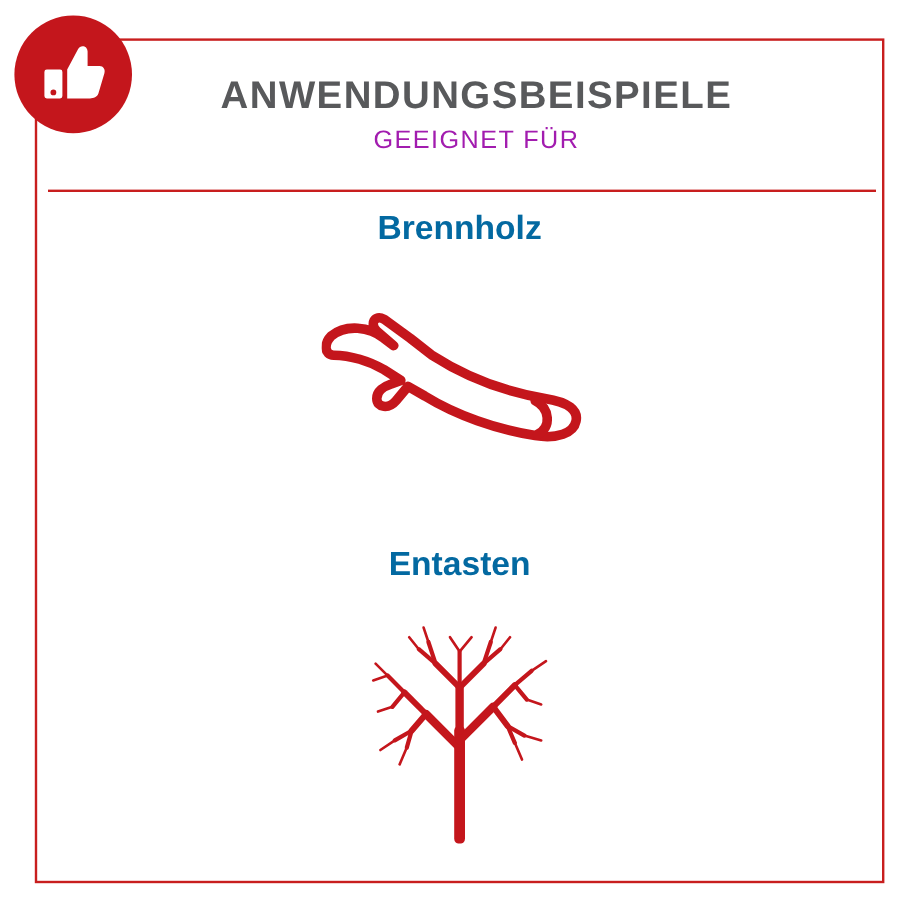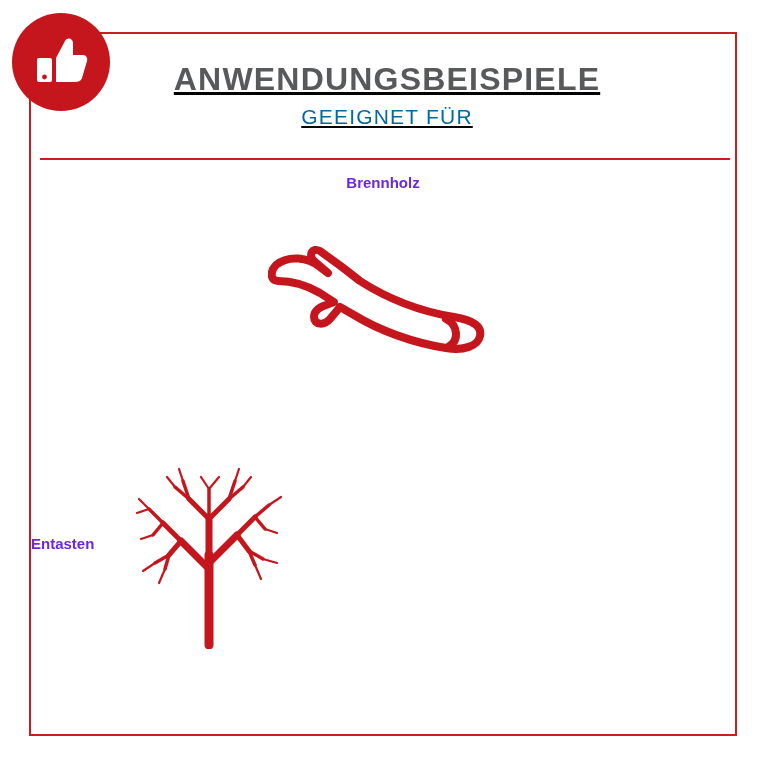--- a/index.html
+++ b/index.html
@@ -32,37 +32,36 @@
     border-radius: 50%;
     background: #c4161c;
     display: flex;
     align-items: center;
     justify-content: center;
     z-index: 5;
   }
   .badge svg { display: block; }
   .header {
     position: absolute;
-    left: 4px;
+    left: 14px;
     top: 28px;
     width: 100%;
     text-align: center;
-    text-decoration: underline;
   }
   .title {
     font-size: 32px;
     font-weight: bold;
     letter-spacing: 1.2px;
     color: #58595b;
     line-height: 1.1;
     margin: 0;
   }
   .subtitle {
     font-size: 21px;
-    color: #0369a1;
+    color: #a21caf;
     letter-spacing: 1.2px;
     margin: 8px 0 0 0;
   }
   .divider {
     position: absolute;
     left: 9px;
     top: 124px;
     width: 690px;
     height: 2px;
     background: #c81e1e;
@@ -74,39 +73,39 @@
     width: 100%;
     display: flex;
   }
   .item {
     flex: 1 1 50%;
     display: flex;
     flex-direction: column;
     align-items: center;
   }
   .item-label {
-    font-size: 15px;
+    font-size: 28px;
     font-weight: bold;
-    color: #6d28d9;
+    color: #0369a1;
     margin-bottom: 22px;
   }
   .icon-box {
     width: 230px;
     height: 180px;
     display: flex;
     align-items: center;
     justify-content: center;
   }
   .item-bottom {
     position: absolute;
     top: 420px;
     left: 0;
     width: 100%;
     display: flex;
-    flex-direction: row;
+    flex-direction: column;
     align-items: center;
   }
   .item-bottom .icon-box {
     height: 200px;
   }
 </style>
 </head>
 <body>
 
 <div class="panel">

